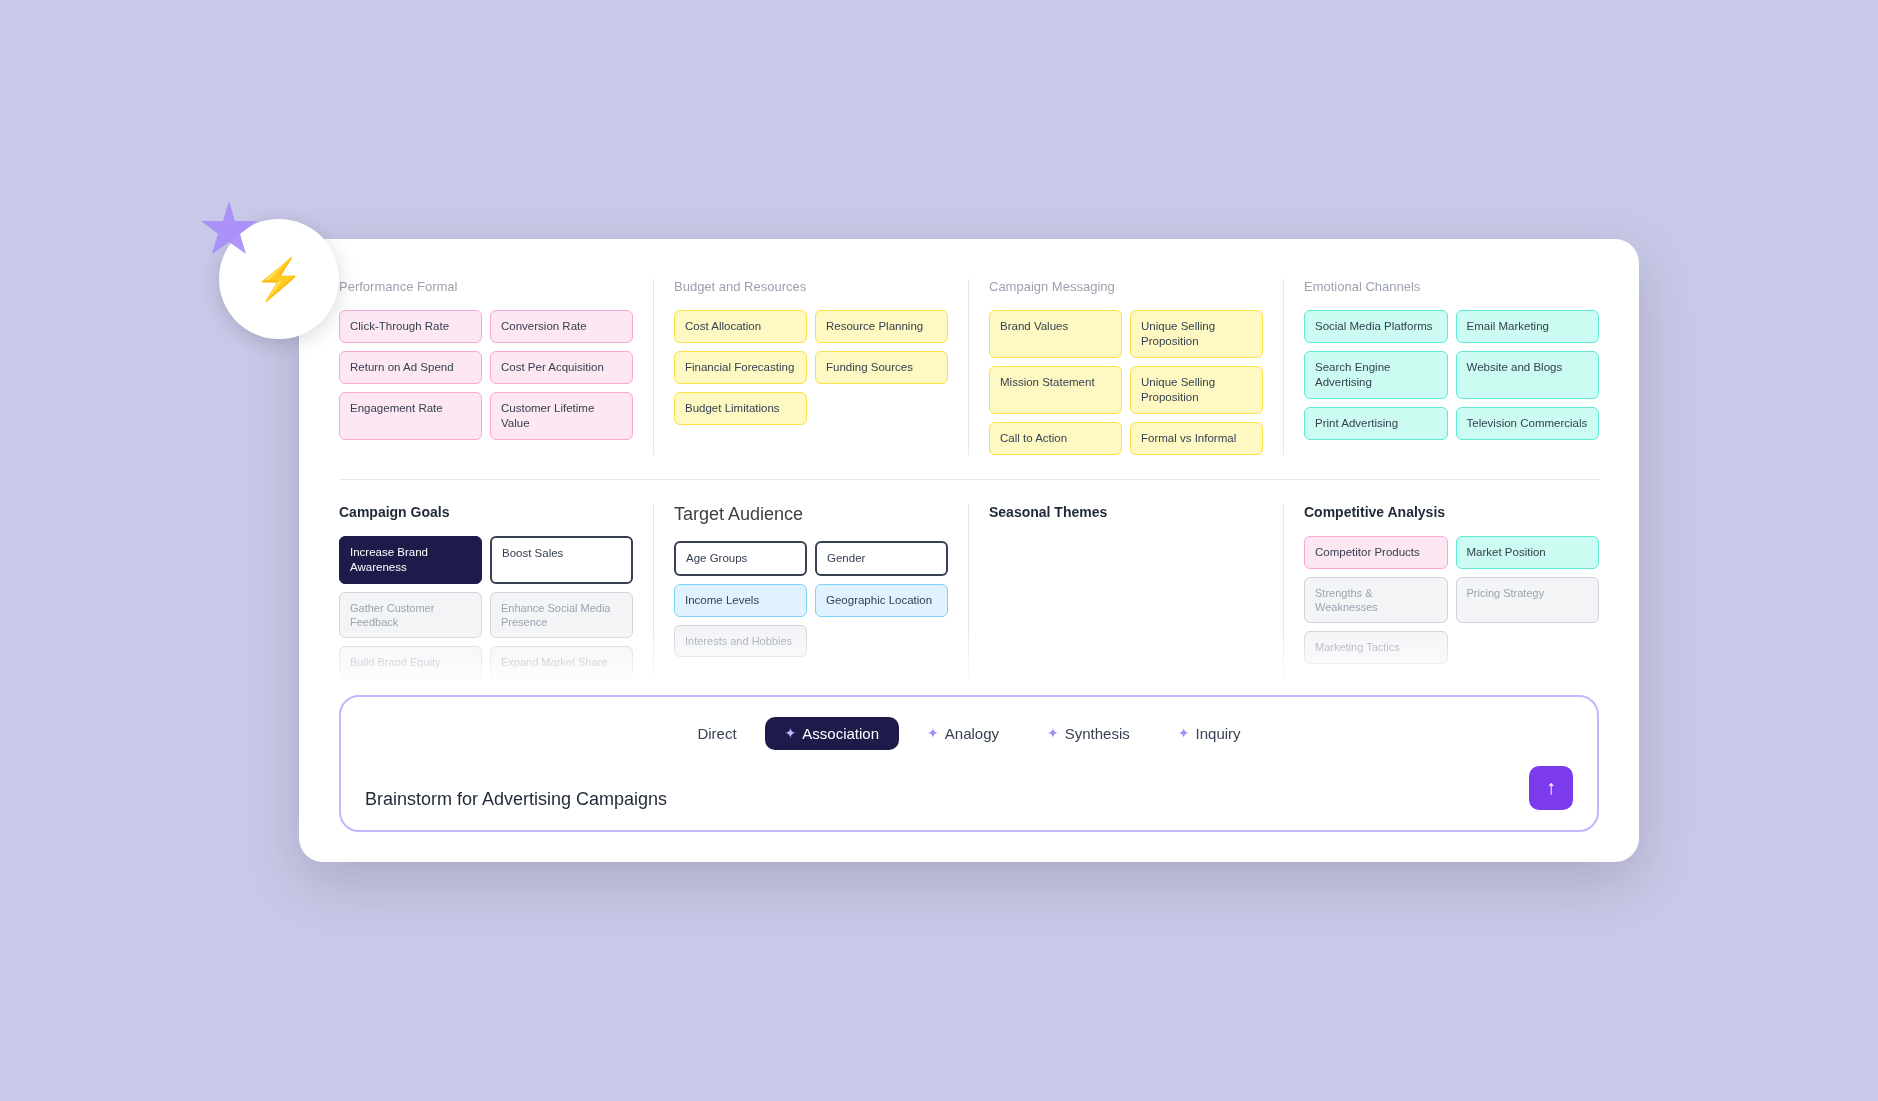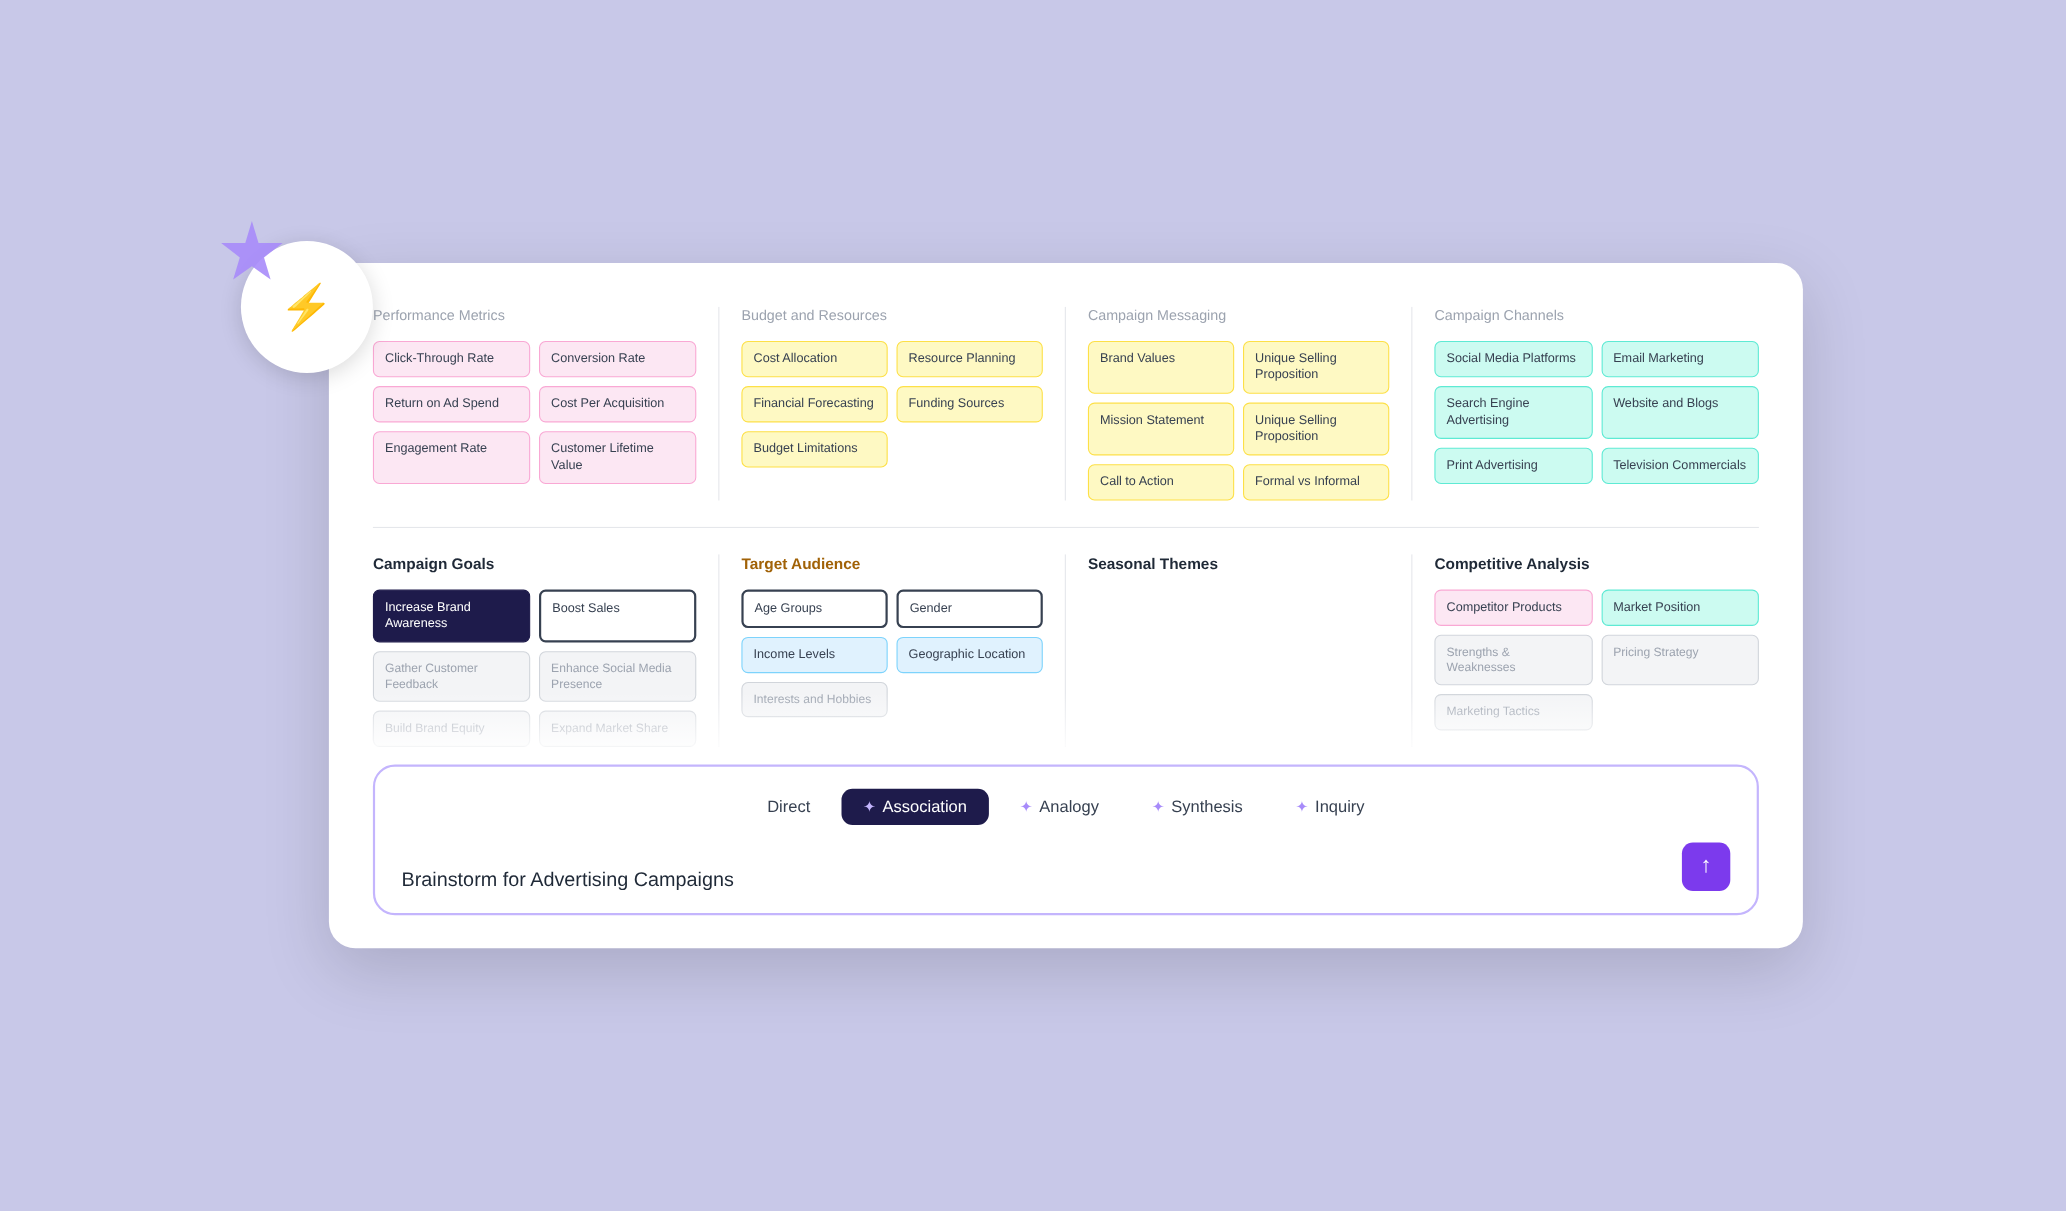--- a/index.html
+++ b/index.html
@@ -226,21 +226,21 @@
     <svg class="mascot-star" viewBox="0 0 60 60">
       <polygon points="30,2 36,22 58,22 41,35 47,55 30,43 13,55 19,35 2,22 24,22" fill="#a78bfa" opacity="0.9"></polygon>
     </svg>
   </div>
 
   <div class="main-card">
 
     <div style="display: grid; grid-template-columns: repeat(4, 1fr); border-bottom: 1px solid #e5e7eb; padding-bottom: 24px; margin-bottom: 24px;">
 
       <div style="padding-right: 20px; border-right: 1px solid #e5e7eb;">
-        <div class="section-title">Performance Metrics</div>
+        <div class="section-title">Performance Formal</div>
         <div class="cards-grid">
           <div class="card card-pink">Click-Through Rate</div>
           <div class="card card-pink">Conversion Rate</div>
           <div class="card card-pink">Return on Ad Spend</div>
           <div class="card card-pink">Cost Per Acquisition</div>
           <div class="card card-pink">Engagement Rate</div>
           <div class="card card-pink">Customer Lifetime Value</div>
         </div>
       </div>
 
@@ -261,21 +261,21 @@
           <div class="card card-yellow">Brand Values</div>
           <div class="card card-yellow">Unique Selling Proposition</div>
           <div class="card card-yellow">Mission Statement</div>
           <div class="card card-yellow">Unique Selling Proposition</div>
           <div class="card card-yellow">Call to Action</div>
           <div class="card card-yellow">Formal vs Informal</div>
         </div>
       </div>
 
       <div style="padding-left: 20px;">
-        <div class="section-title">Campaign Channels</div>
+        <div class="section-title">Emotional Channels</div>
         <div class="cards-grid">
           <div class="card card-teal">Social Media Platforms</div>
           <div class="card card-teal">Email Marketing</div>
           <div class="card card-teal">Search Engine Advertising</div>
           <div class="card card-teal">Website and Blogs</div>
           <div class="card card-teal">Print Advertising</div>
           <div class="card card-teal">Television Commercials</div>
         </div>
       </div>
     </div>
@@ -288,21 +288,21 @@
           <div class="card card-dark">Increase Brand Awareness</div>
           <div class="card card-dark-outline">Boost Sales</div>
           <div class="card card-gray">Gather Customer Feedback</div>
           <div class="card card-gray">Enhance Social Media Presence</div>
           <div class="card card-gray">Build Brand Equity</div>
           <div class="card card-gray">Expand Market Share</div>
         </div>
       </div>
 
       <div style="padding: 0 20px; border-right: 1px solid #e5e7eb;">
-        <div class="section-title" style="font-weight: 700; color: #a16207; font-size: 14px;">Target Audience</div>
+        <div class="section-title" style="font-weight: 400; color: #404040; font-size: 18px;">Target Audience</div>
         <div class="cards-grid">
           <div class="card card-dark-outline">Age Groups</div>
           <div class="card card-dark-outline">Gender</div>
           <div class="card card-light-teal">Income Levels</div>
           <div class="card card-light-teal">Geographic Location</div>
           <div class="card card-gray">Interests and Hobbies</div>
         </div>
       </div>
 
       <div style="padding: 0 20px; border-right: 1px solid #e5e7eb;">

